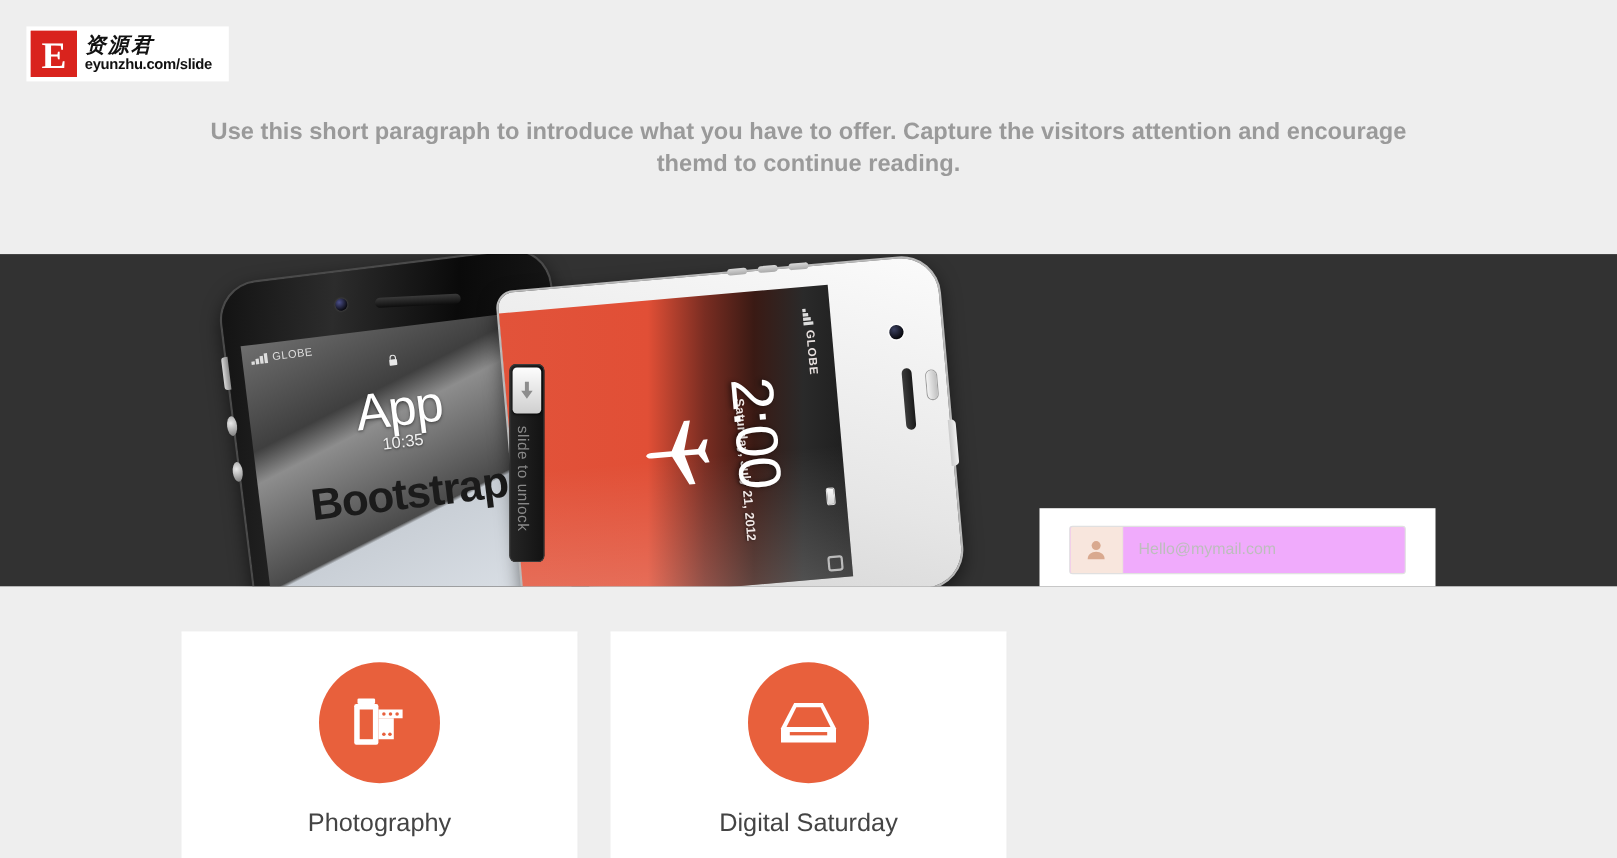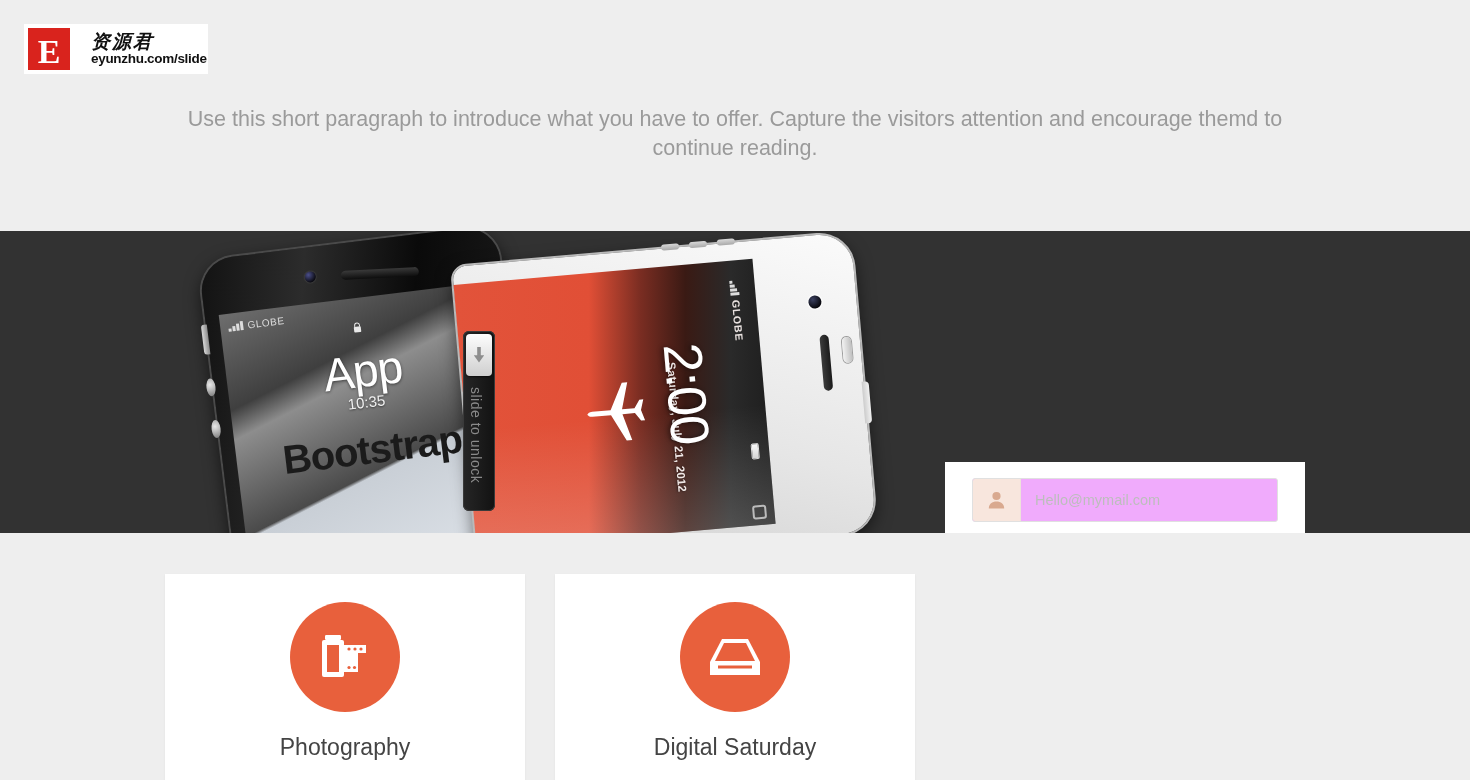--- a/index.html
+++ b/index.html
@@ -35,21 +35,21 @@
     background: #d9231d;
     color: #ffffff;
     font-family: "Liberation Serif", serif;
     font-weight: bold;
     font-size: 34px;
     line-height: 42px;
     text-align: center;
     border: 3px solid #d9231d;
     flex: 0 0 auto;
   }
-  .wm-text { margin-left: 21px; line-height: 1.05; }
+  .wm-text { margin-left: 7px; line-height: 1.05; }
   .wm-cn {
     font-family: "DejaVu Sans", sans-serif;
     font-size: 19px;
     font-weight: bold;
     font-style: italic;
     letter-spacing: 2px;
     color: #111;
   }
   .wm-url {
     font-family: "Liberation Sans", sans-serif;
@@ -92,21 +92,21 @@
   }
 
   .tagline {
     position: absolute;
     left: 175px; top: 105px;
     width: 1120px;
     text-align: center;
     font-size: 21.5px;
     line-height: 29px;
     color: #9a9a9a;
-    font-weight: 400;
+    font-weight: 700;
   }
 
   
   .hero {
     position: absolute;
     left: 0; top: 231px;
     width: 1470px; height: 302px;
     background: #323232;
     overflow: hidden;
   }

